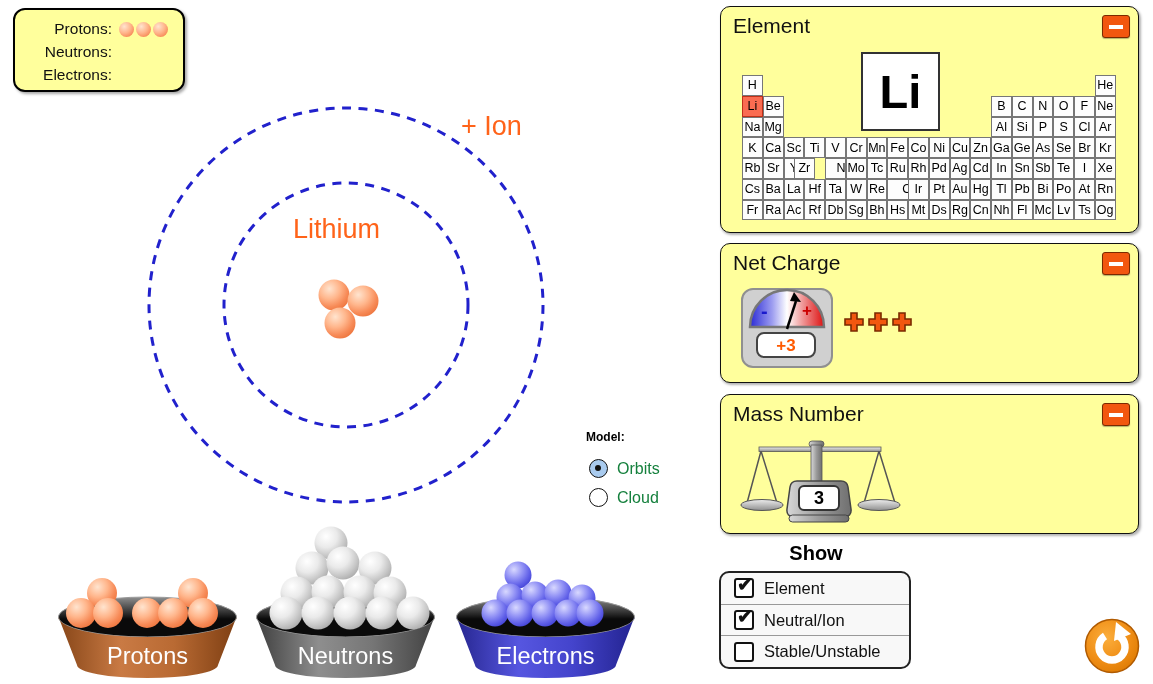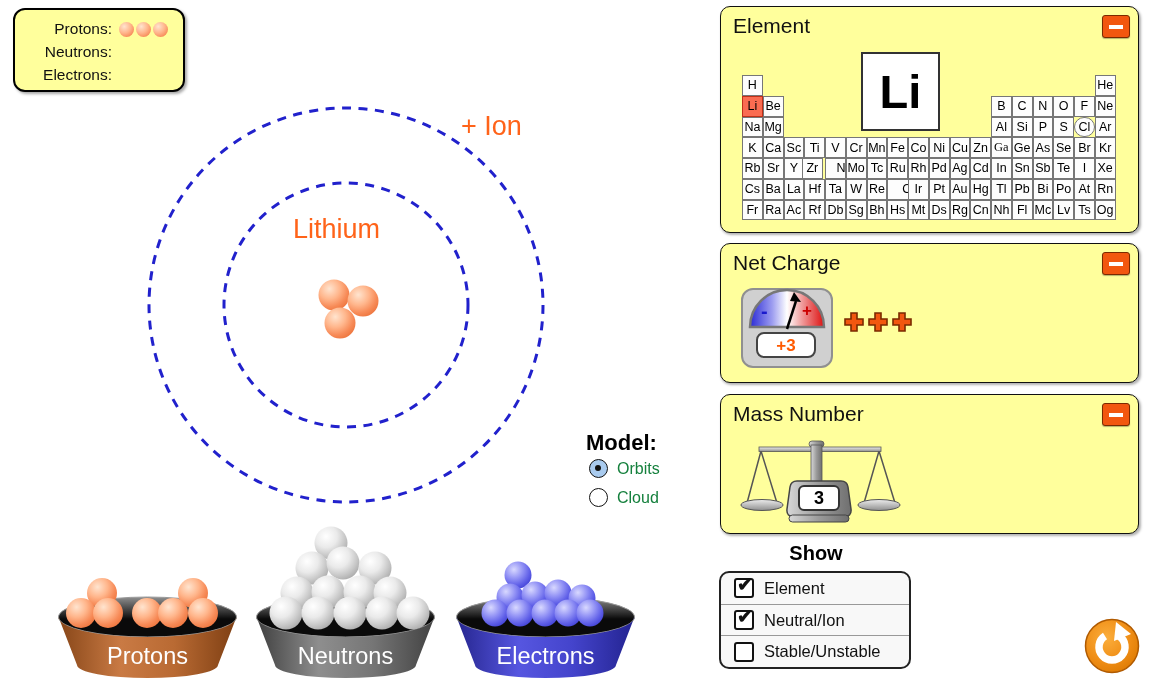--- a/index.html
+++ b/index.html
@@ -12,21 +12,21 @@
   .count-row{position:absolute;left:0;height:20px;display:flex;align-items:center;font-size:15.5px;color:#111;}
   .count-label{display:inline-block;width:97px;text-align:right;}
   .mini-balls{display:flex;gap:2px;margin-left:7px;}
   .mini-ball{width:15px;height:15px;border-radius:50%;
     background:radial-gradient(circle at 35% 30%, #FFE4CF 0%, #FFB68C 45%, #F78B58 78%, #EE7740 100%);}
 
   
   .atom-label{position:absolute;color:#FF6319;font-size:27px;white-space:nowrap;}
 
   
-  #model-label{position:absolute;left:586px;top:430px;font-size:22px;font-weight:bold;color:#000;}
+  #model-label{position:absolute;left:586px;top:430px;font-size:12px;font-weight:bold;color:#000;}
   .radio-row{position:absolute;display:flex;align-items:center;gap:9px;font-size:16px;color:#15803d;cursor:pointer;}
   .radio{width:17px;height:17px;border:1.6px solid #111;border-radius:50%;background:#fff;position:relative;flex:0 0 auto;}
   .radio.selected{background:#A9CBEF;}
   .radio.selected::after{content:"";position:absolute;left:4.7px;top:4.7px;width:6px;height:6px;border-radius:50%;background:#111;}
 
   
   .panel{position:absolute;left:720px;width:417px;background:#FFFF9C;border:1.5px solid #111;
     border-radius:10px;box-shadow:1.5px 2px 2.5px rgba(0,0,0,.3);}
   .panel-title{position:absolute;left:12px;top:7px;font-size:21px;color:#111;}
   .minus-btn{position:absolute;right:8px;top:8px;width:26px;height:21px;background:#F2570F;
@@ -182,44 +182,44 @@
         <div class="pt-cell" style="left: 290.5px; top: 20.75px;">N</div>
         <div class="pt-cell" style="left: 311.25px; top: 20.75px;">O</div>
         <div class="pt-cell" style="left: 332px; top: 20.75px;">F</div>
         <div class="pt-cell" style="left: 352.75px; top: 20.75px;">Ne</div>
         <div class="pt-cell" style="left: 0px; top: 41.5px;">Na</div>
         <div class="pt-cell" style="left: 20.75px; top: 41.5px;">Mg</div>
         <div class="pt-cell" style="left: 249px; top: 41.5px;">Al</div>
         <div class="pt-cell" style="left: 269.75px; top: 41.5px;">Si</div>
         <div class="pt-cell" style="left: 290.5px; top: 41.5px;">P</div>
         <div class="pt-cell" style="left: 311.25px; top: 41.5px;">S</div>
-        <div class="pt-cell" style="left: 332px; top: 41.5px; border-radius: 10px;">Cl</div>
+        <div class="pt-cell" style="left: 332px; top: 41.5px;">Cl</div>
         <div class="pt-cell" style="left: 352.75px; top: 41.5px;">Ar</div>
         <div class="pt-cell" style="left: 0px; top: 62.25px;">K</div>
         <div class="pt-cell" style="left: 20.75px; top: 62.25px;">Ca</div>
         <div class="pt-cell" style="left: 41.5px; top: 62.25px;">Sc</div>
         <div class="pt-cell" style="left: 62.25px; top: 62.25px;">Ti</div>
         <div class="pt-cell" style="left: 83px; top: 62.25px;">V</div>
         <div class="pt-cell" style="left: 103.75px; top: 62.25px;">Cr</div>
         <div class="pt-cell" style="left: 124.5px; top: 62.25px;">Mn</div>
         <div class="pt-cell" style="left: 145.25px; top: 62.25px;">Fe</div>
         <div class="pt-cell" style="left: 166px; top: 62.25px;">Co</div>
         <div class="pt-cell" style="left: 186.75px; top: 62.25px;">Ni</div>
         <div class="pt-cell" style="left: 207.5px; top: 62.25px;">Cu</div>
         <div class="pt-cell" style="left: 228.25px; top: 62.25px;">Zn</div>
-        <div class="pt-cell" style="left: 249px; top: 62.25px; font-family: Liberation Serif, serif;">Ga</div>
+        <div class="pt-cell" style="left: 249px; top: 62.25px;">Ga</div>
         <div class="pt-cell" style="left: 269.75px; top: 62.25px;">Ge</div>
         <div class="pt-cell" style="left: 290.5px; top: 62.25px;">As</div>
         <div class="pt-cell" style="left: 311.25px; top: 62.25px;">Se</div>
         <div class="pt-cell" style="left: 332px; top: 62.25px;">Br</div>
         <div class="pt-cell" style="left: 352.75px; top: 62.25px;">Kr</div>
         <div class="pt-cell" style="left: 0px; top: 83px;">Rb</div>
         <div class="pt-cell" style="left: 20.75px; top: 83px;">Sr</div>
         <div class="pt-cell" style="left: 41.5px; top: 83px;">Y</div>
-        <div class="pt-cell" style="left: 60px; top: 83px;">Zr</div>
+        <div class="pt-cell" style="left: 52px; top: 83px;">Zr</div>
         <div class="pt-cell" style="left: 83px; top: 83px; padding-left: 18px;">Nb</div>
         <div class="pt-cell" style="left: 103.75px; top: 83px; text-align: right;">Mo</div>
         <div class="pt-cell" style="left: 124.5px; top: 83px;">Tc</div>
         <div class="pt-cell" style="left: 145.25px; top: 83px;">Ru</div>
         <div class="pt-cell" style="left: 166px; top: 83px;">Rh</div>
         <div class="pt-cell" style="left: 186.75px; top: 83px;">Pd</div>
         <div class="pt-cell" style="left: 207.5px; top: 83px;">Ag</div>
         <div class="pt-cell" style="left: 228.25px; top: 83px;">Cd</div>
         <div class="pt-cell" style="left: 249px; top: 83px;">In</div>
         <div class="pt-cell" style="left: 269.75px; top: 83px;">Sn</div>

